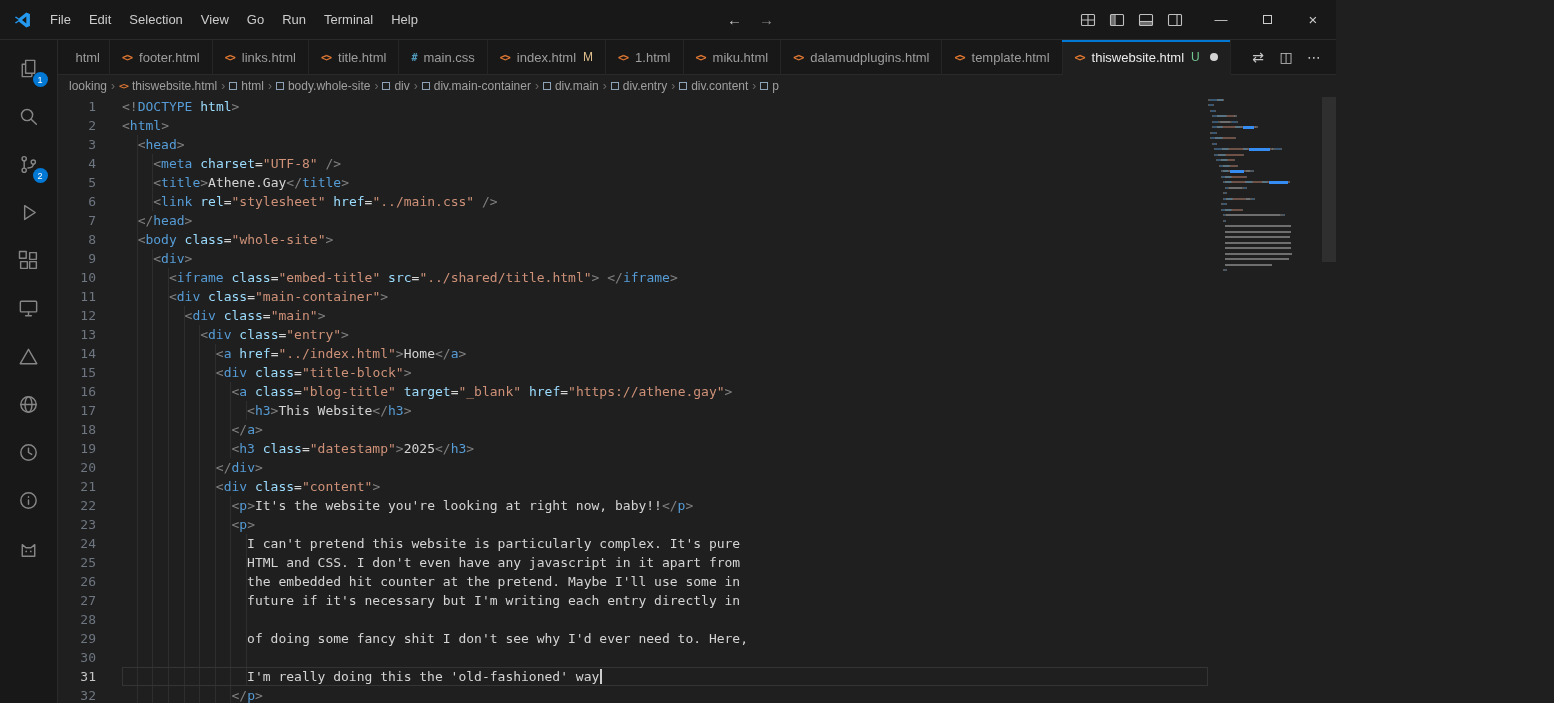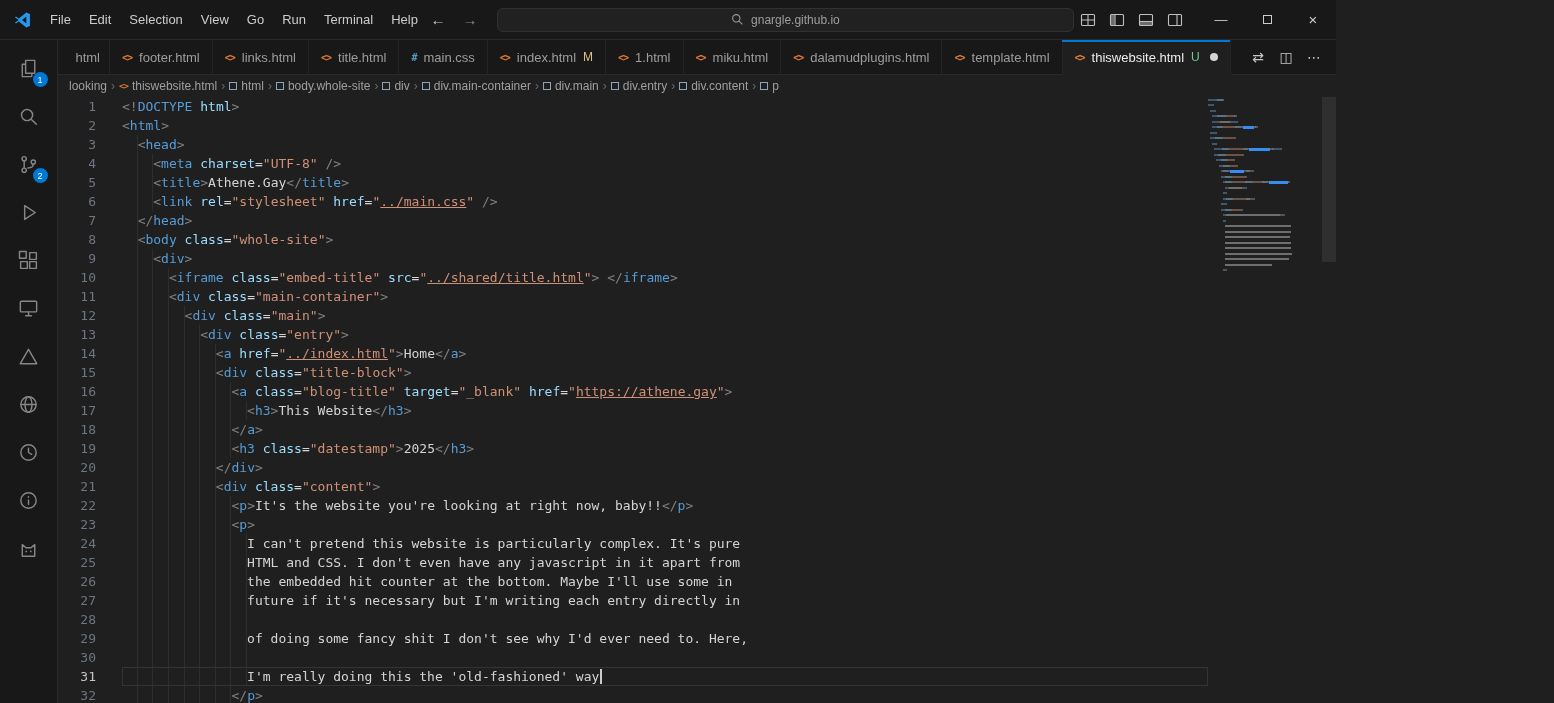--- a/index.html
+++ b/index.html
@@ -62,21 +62,21 @@
   .line{display:flex;height:19px;line-height:19px;position:relative;white-space:pre;}
   .num{flex:none;width:64px;padding-right:26px;text-align:right;color:#6e7681;user-select:none;}
   .line.cur .num{color:#c6c6c6;}
   .line.cur::after{content:'';position:absolute;left:64px;right:0;top:0;bottom:0;border:1px solid #343434;pointer-events:none;}
   .code{white-space:pre;}
   .ind{display:inline-block;height:19px;vertical-align:top;background:repeating-linear-gradient(to right,transparent 0,transparent 14.64px,#2e2e2e 14.64px,#2e2e2e 15.64px);}
   .tk-p{color:#808080;}
   .tk-t{color:#569cd6;}
   .tk-a{color:#9cdcfe;}
   .tk-s{color:#ce9178;}
-  .tk-l{color:#ce9178;text-decoration:underline;}
+  .tk-l{color:#ce9178;}
   .tk-x{color:#d4d4d4;}
   .tk-o{color:#d4d4d4;}
   .cursor{display:inline-block;width:2px;height:15px;background:#cccccc;vertical-align:-3px;margin-left:1px;}
 
   
   .minimap{position:absolute;top:0;right:14px;width:114px;}
   .mm-line{height:5.5px;display:flex;align-items:center;}
   .mm-pad{height:2px;flex:none;}
   .mm-seg{height:2px;flex:none;opacity:.45;}
   .mm-p{background:#9a9a9a;}
@@ -107,29 +107,20 @@
         <div class="menu-item">View</div>
         <div class="menu-item">Go</div>
         <div class="menu-item">Run</div>
         <div class="menu-item">Terminal</div>
         <div class="menu-item">Help</div>
       </nav>
     <div class="titlebar-center">
       <div class="nav-arrows">
         <span class="nav-btn">←</span>
         <span class="nav-btn fwd">→</span>
-      </div>
-      <div class="command-center">
-        <span class="search-ico">
-          <svg viewBox="0 0 16 16">
-              <circle cx="6.5" cy="6.5" r="4.5" fill="none" stroke="#9d9d9d" stroke-width="1.3"></circle>
-              <path d="M10 10l4 4" stroke="#9d9d9d" stroke-width="1.3"></path>
-            </svg>
-        </span>
-        <span>gnargle.github.io</span>
       </div>
     </div>
     <div class="layout-icons">
       <span class="licon">
           <svg viewBox="0 0 16 16">
             <rect x="1.5" y="2.5" width="13" height="11" rx="1"></rect>
             <path d="M8 2.5v11M1.5 8h13"></path>
           </svg>
         </span>
       <span class="licon">
@@ -367,21 +358,21 @@
             <div class="line"><span class="num">16</span><span class="code"><span class="ind" style="width: 109.48px;"></span><span class="tk-p">&lt;</span><span class="tk-t">a</span><span class="tk-x"> </span><span class="tk-a">class</span><span class="tk-o">=</span><span class="tk-s">"blog-title"</span><span class="tk-x"> </span><span class="tk-a">target</span><span class="tk-o">=</span><span class="tk-s">"_blank"</span><span class="tk-x"> </span><span class="tk-a">href</span><span class="tk-o">=</span><span class="tk-s">"</span><span class="tk-l">https://athene.gay</span><span class="tk-s">"</span><span class="tk-p">&gt;</span></span></div>
             <div class="line"><span class="num">17</span><span class="code"><span class="ind" style="width: 125.12px;"></span><span class="tk-p">&lt;</span><span class="tk-t">h3</span><span class="tk-p">&gt;</span><span class="tk-x">This Website</span><span class="tk-p">&lt;/</span><span class="tk-t">h3</span><span class="tk-p">&gt;</span></span></div>
             <div class="line"><span class="num">18</span><span class="code"><span class="ind" style="width: 109.48px;"></span><span class="tk-p">&lt;/</span><span class="tk-t">a</span><span class="tk-p">&gt;</span></span></div>
             <div class="line"><span class="num">19</span><span class="code"><span class="ind" style="width: 109.48px;"></span><span class="tk-p">&lt;</span><span class="tk-t">h3</span><span class="tk-x"> </span><span class="tk-a">class</span><span class="tk-o">=</span><span class="tk-s">"datestamp"</span><span class="tk-p">&gt;</span><span class="tk-x">2025</span><span class="tk-p">&lt;/</span><span class="tk-t">h3</span><span class="tk-p">&gt;</span></span></div>
             <div class="line"><span class="num">20</span><span class="code"><span class="ind" style="width: 93.84px;"></span><span class="tk-p">&lt;/</span><span class="tk-t">div</span><span class="tk-p">&gt;</span></span></div>
             <div class="line"><span class="num">21</span><span class="code"><span class="ind" style="width: 93.84px;"></span><span class="tk-p">&lt;</span><span class="tk-t">div</span><span class="tk-x"> </span><span class="tk-a">class</span><span class="tk-o">=</span><span class="tk-s">"content"</span><span class="tk-p">&gt;</span></span></div>
             <div class="line"><span class="num">22</span><span class="code"><span class="ind" style="width: 109.48px;"></span><span class="tk-p">&lt;</span><span class="tk-t">p</span><span class="tk-p">&gt;</span><span class="tk-x">It's the website you're looking at right now, baby!!</span><span class="tk-p">&lt;/</span><span class="tk-t">p</span><span class="tk-p">&gt;</span></span></div>
             <div class="line"><span class="num">23</span><span class="code"><span class="ind" style="width: 109.48px;"></span><span class="tk-p">&lt;</span><span class="tk-t">p</span><span class="tk-p">&gt;</span></span></div>
             <div class="line"><span class="num">24</span><span class="code"><span class="ind" style="width: 125.12px;"></span><span class="tk-x">I can't pretend this website is particularly complex. It's pure</span></span></div>
             <div class="line"><span class="num">25</span><span class="code"><span class="ind" style="width: 125.12px;"></span><span class="tk-x">HTML and CSS. I don't even have any javascript in it apart from</span></span></div>
-            <div class="line"><span class="num">26</span><span class="code"><span class="ind" style="width: 125.12px;"></span><span class="tk-x">the embedded hit counter at the bottom. Maybe I'll use some in</span></span></div>
+            <div class="line"><span class="num">26</span><span class="code"><span class="ind" style="width: 125.12px;"></span><span class="tk-x">the embedded hit counter at the pretend. Maybe I'll use some in</span></span></div>
             <div class="line"><span class="num">27</span><span class="code"><span class="ind" style="width: 125.12px;"></span><span class="tk-x">future if it's necessary but I'm writing each entry directly in</span></span></div>
             <div class="line"><span class="num">28</span><span class="code"><span class="ind" style="width: 125.12px;"></span></span></div>
             <div class="line"><span class="num">29</span><span class="code"><span class="ind" style="width: 125.12px;"></span><span class="tk-x">of doing some fancy shit I don't see why I'd ever need to. Here,</span></span></div>
             <div class="line"><span class="num">30</span><span class="code"><span class="ind" style="width: 125.12px;"></span></span></div>
             <div class="line cur"><span class="num">31</span><span class="code"><span class="ind" style="width: 125.12px;"></span><span class="tk-x">I'm really doing this the 'old-fashioned' way</span><span class="cursor"></span></span></div>
             <div class="line"><span class="num">32</span><span class="code"><span class="ind" style="width: 109.48px;"></span><span class="tk-p">&lt;/</span><span class="tk-t">p</span><span class="tk-p">&gt;</span></span></div>
           </div>
         <div class="minimap">
             <div class="mm-line">
               <span class="mm-pad" style="width: 0px;"></span>

